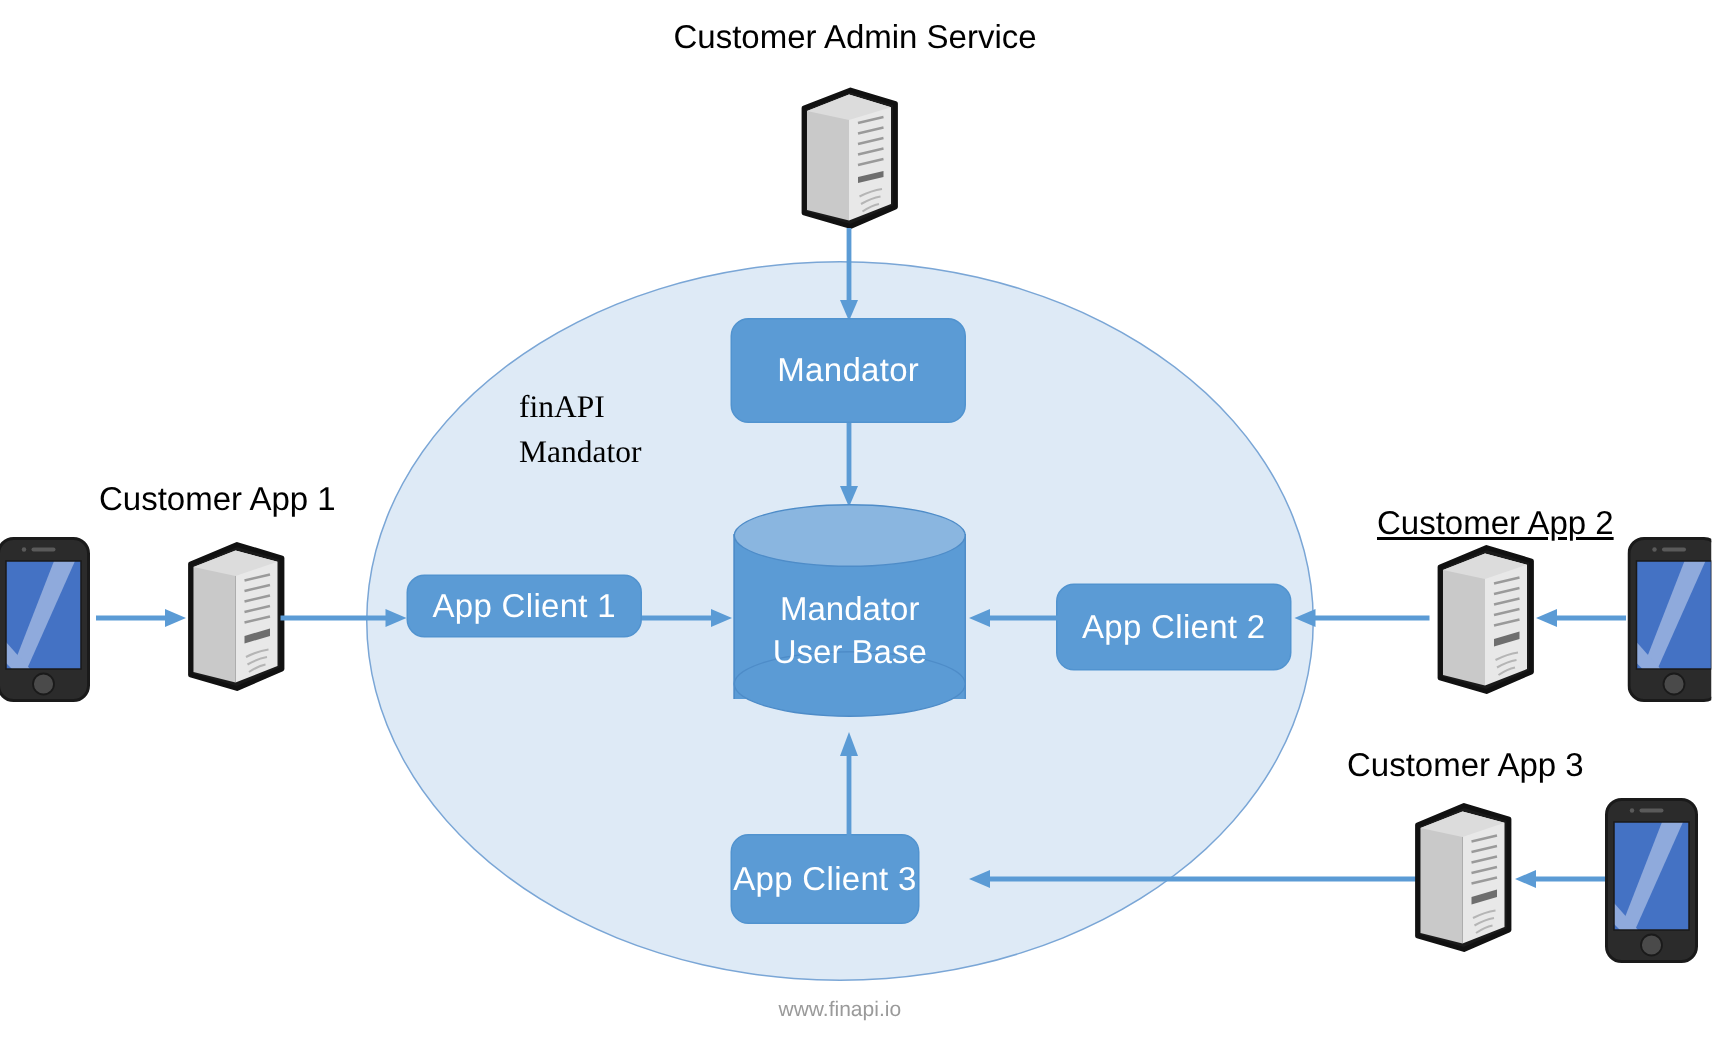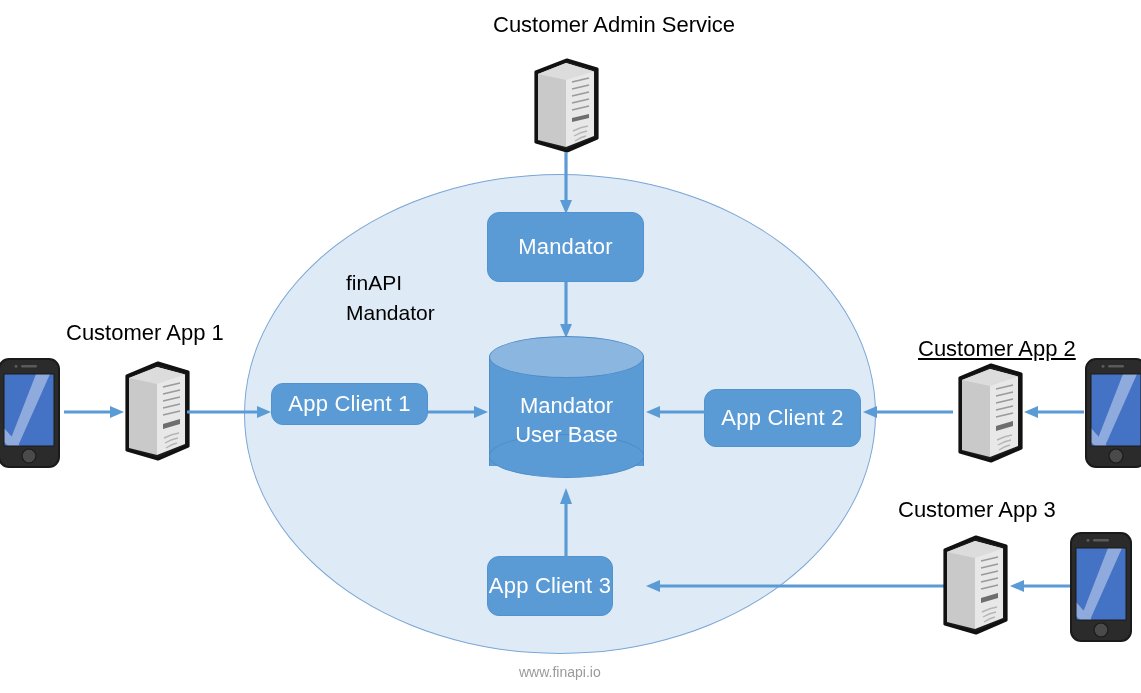--- a/index.html
+++ b/index.html
@@ -105,21 +105,21 @@
   .server-svg { position: absolute; }
   .phone-svg { position: absolute; }
 </style>
 </head>
 <body>
 
 <div id="canvas">
 
   <div class="abs mandator-ellipse" style="left:244px; top:174px; width:632px; height:480px;"></div>
 
-  <div class="abs caption" style="left:449px; top:12px;margin-left:44px;">Customer Admin Service</div>
+  <div class="abs caption" style="left:449px; top:12px;">Customer Admin Service</div>
 
   <svg class="server-svg" width="78" height="100" style="left:527px; top:56px;" viewBox="0 0 78 100">
     <g>
       <path d="M9,16 L40,4 L70,13 L70,82 L40,95 L9,86 Z" fill="#1a1a1a"></path>
       <path d="M11,18 L39,7 L39,91 L11,84 Z" fill="#c9c9c9"></path>
       <path d="M39,7 L67,15.5 L67,80 L39,91 Z" fill="#e8e8e8"></path>
       <path d="M39,7 L67,15.5 L39,24 L11,18 Z" fill="#dcdcdc"></path>
       <g stroke="#9a9a9a" stroke-width="1.6">
         <line x1="45" y1="26" x2="62" y2="22"></line>
         <line x1="45" y1="33" x2="62" y2="29"></line>
@@ -146,21 +146,21 @@
     <div>
       <div>Mandator</div>
     </div>
   </div>
 
   <svg class="arrow-svg" width="16" height="58" style="left:558px; top:282px;" viewBox="0 0 16 58">
     <line x1="8" y1="0" x2="8" y2="46" stroke="#5b9bd5" stroke-width="3.2"></line>
     <path d="M8,56 L2,42 L14,42 Z" fill="#5b9bd5"></path>
   </svg>
 
-  <div class="abs ellipse-label" style="left:346px; top:268px;">
+  <div class="abs ellipse-label" style="left:346px; top:256px;font-family:Liberation Serif, serif;">
     <div>finAPI</div>
     <div>Mandator</div>
   </div>
 
   <div class="abs cylinder" style="left:489px; top:336px; width:155px; height:150px;">
     <div class="cyl-body" style="top:20px; height:110px;"></div>
     <div class="cyl-bottom" style="top:98px; height:44px;"></div>
     <div class="cyl-top" style="top:0px;  height:42px;"></div>
     <div class="cyl-text" style="top:56px;">
       <div>Mandator</div>

